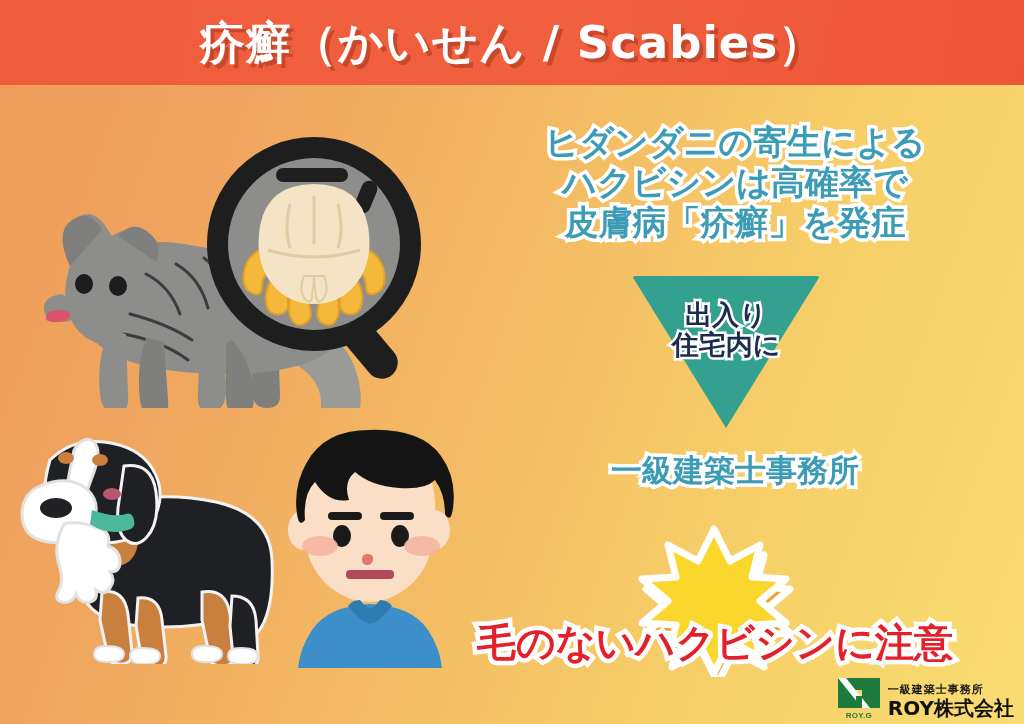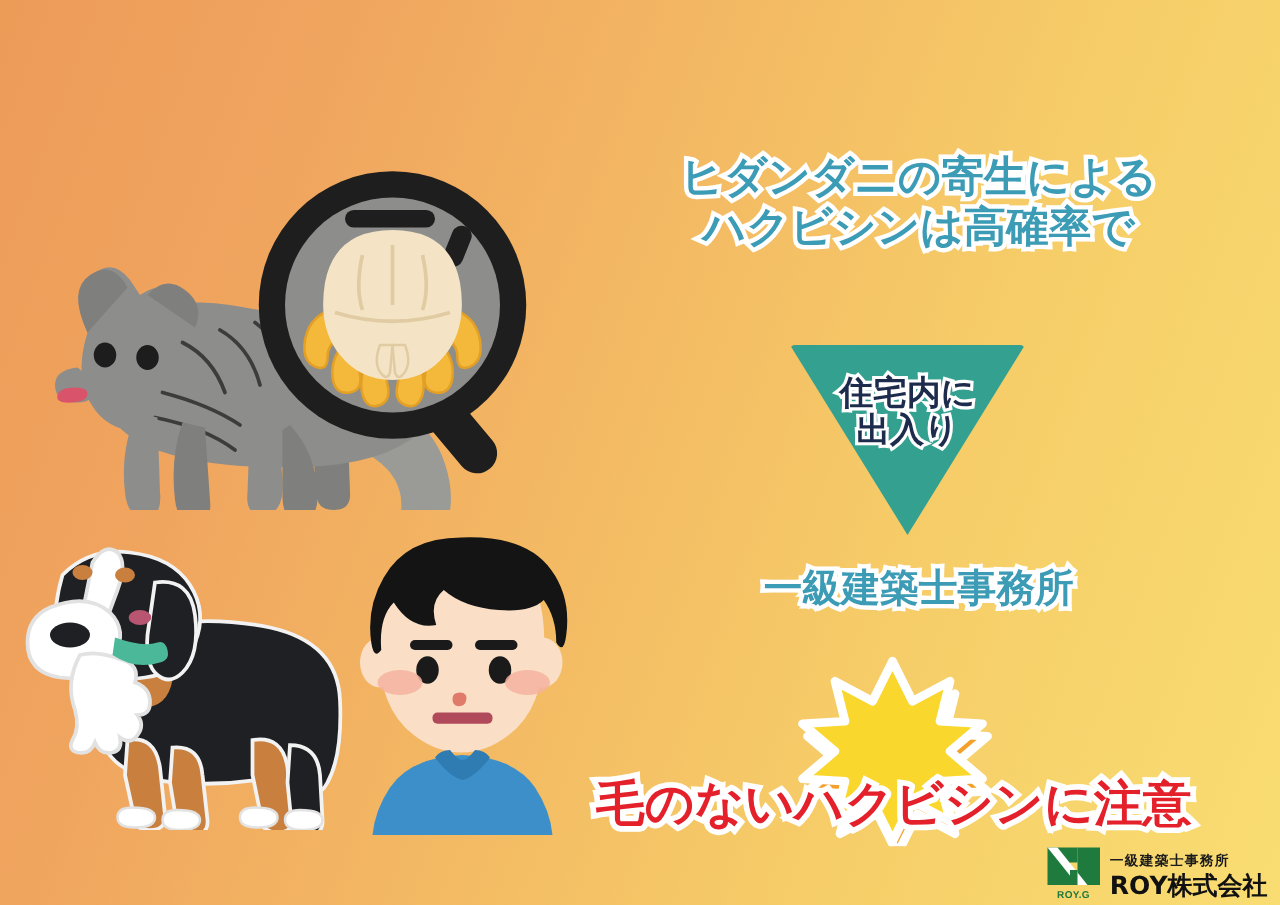--- a/index.html
+++ b/index.html
@@ -125,20 +125,23 @@
   .logo-main{
     font-size:20px; font-weight:bold; color:#111111; letter-spacing:0px;
     font-family:"DejaVu Sans","Liberation Sans",sans-serif;
   }
 </style>
 </head>
 <body>
 
 <div id="poster">
 
+  <div class="banner">
+    <div class="banner-title">疥癬（かいせん / Scabies）</div>
+  </div>
 
   <div class="civet">
     <svg viewBox="0 0 420 290" xmlns="http://www.w3.org/2000/svg">
 
       <path d="M250 205 q70 -6 88 48 q16 50 -22 78 q-28 20 -50 2 q-16 -14 -4 -26 q12 -12 24 -2 q12 10 16 -8 q6 -30 -20 -48 q-20 -14 -34 -14 z" fill="#9a9a97"></path>
 
       <path d="M232 190 q26 0 28 28 l2 58 q1 14 -13 14 q-14 0 -14 -14 l-4 -52 z" fill="#7f7f7d"></path>
 
       <path d="M78 142 q40 -24 88 -16 q60 10 110 20 q48 10 54 40 q6 30 -20 48 q-32 22 -100 22 q-68 0 -108 -16 q-38 -16 -36 -50 q2 -32 12 -48 z" fill="#8d8d8b"></path>
 
@@ -192,27 +195,28 @@
       <path d="M250 132 q46 14 92 0" stroke="#e0cba3" stroke-width="3" fill="none"></path>
 
       <path d="M286 158 q-6 16 2 24 q4 4 6 -2 l2 -22 z" fill="#f4e4c5" stroke="#e0cba3" stroke-width="2"></path>
       <path d="M306 158 q6 16 -2 24 q-4 4 -6 -2 l-2 -22 z" fill="#f4e4c5" stroke="#e0cba3" stroke-width="2"></path>
     </svg>
   </div>
 
   <div class="headline">
     <div class="outline-teal">ヒダンダニの寄生による</div>
     <div class="outline-teal">ハクビシンは高確率で</div>
+    <div class="outline-teal">皮膚病「疥癬」を発症</div>
   </div>
 
   <div class="triangle-wrap">
     <div class="triangle"></div>
     <div class="triangle-text">
+      <div class="outline-navy">出入り</div>
       <div class="outline-navy">住宅内に</div>
-      <div class="outline-navy">出入り</div>
     </div>
   </div>
 
   <div class="infect">
     <span class="outline-teal">一級建築士事務所</span>
   </div>
 
   <div class="dog">
     <svg viewBox="0 0 280 250" xmlns="http://www.w3.org/2000/svg">
 

